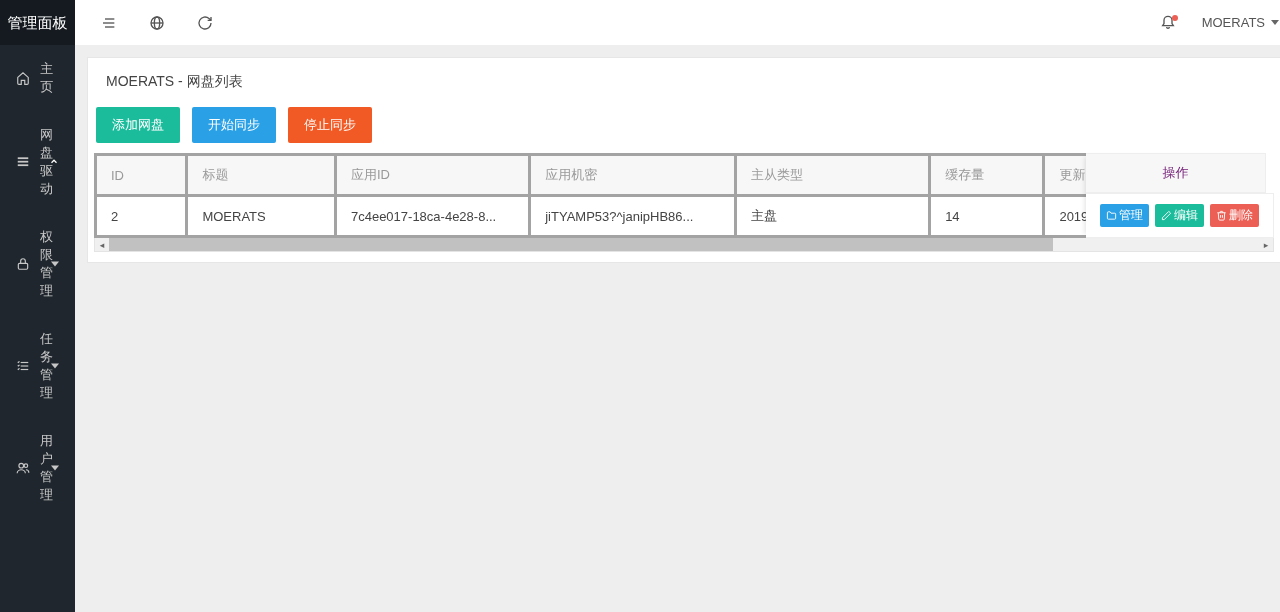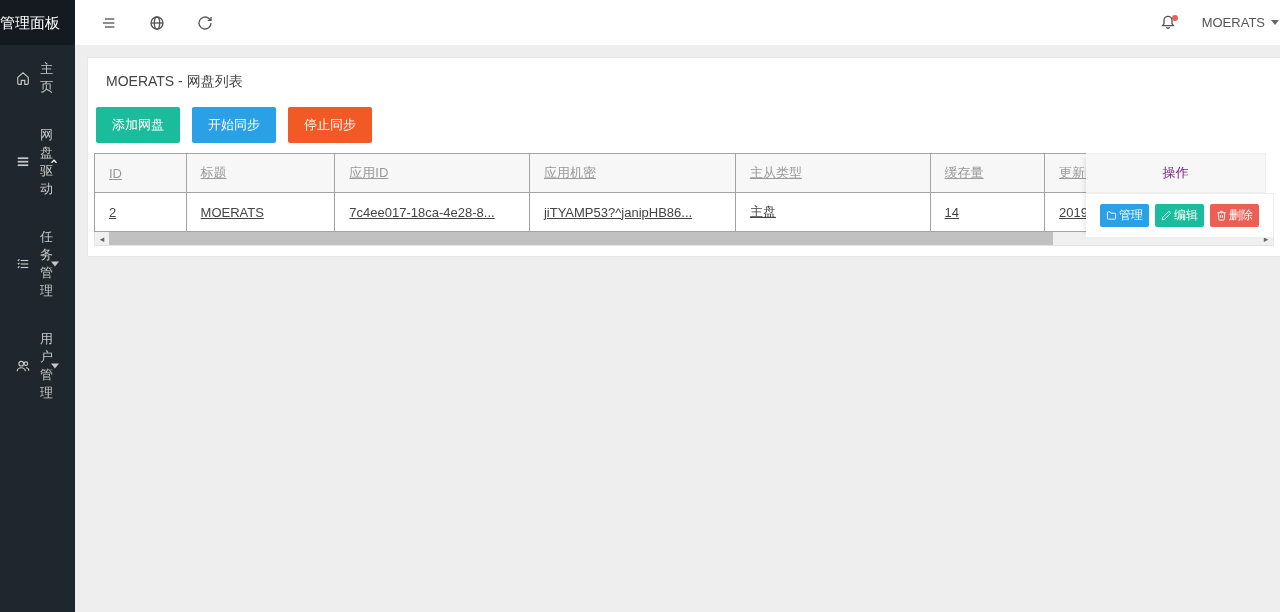--- a/index.html
+++ b/index.html
@@ -1,21 +1,21 @@
 <!DOCTYPE html>
 <html><head>
   <meta charset="utf-8">
   <style>
     * { margin:0; padding:0; box-sizing:border-box; }
     html,body { height:100%; font-family:"Helvetica Neue",Arial,"Microsoft YaHei",sans-serif; font-size:13px; color:#666; }
     body { display:flex; background:#eee; width:1280px; height:612px; overflow:hidden; }
 
     
     .sidebar { width:187px; background:#1f262d; color:#c8c8c8; display:flex; flex-direction:column; }
-    .brand { height:45px; text-align:left; line-height:45px; font-size:15px; background:#141a1f; color:#fff; }
+    .brand { height:45px; text-align:center; line-height:45px; font-size:15px; background:#141a1f; color:#fff; }
     .nav-item { display:flex; align-items:center; padding:15px 16px; color:#c7c7c7; font-size:13px; cursor:pointer; position:relative; }
     .nav-item .icon { width:20px; display:inline-flex; align-items:center; justify-content:center; margin-right:10px; }
     .nav-item .caret { position:absolute; right:16px; top:50%; transform:translateY(-50%); }
     .nav-sub { background:#141a1f; }
     .nav-sub .nav-item { padding:13px 16px 13px 40px; }
     .nav-sub .nav-item.active { background:#1abc9c; color:#fff; }
 
     
     .main { flex:1; display:flex; flex-direction:column; background:#eee; }
     .topbar { height:45px; background:#fff; display:flex; align-items:center; padding:0 22px; }
@@ -35,21 +35,21 @@
     .btn-row { padding:0 6px 10px 8px; display:flex; gap:12px; }
     .btn { border:none; color:#fff; font-size:13px; padding:9px 16px; border-radius:2px; cursor:pointer; }
     .btn-green { background:#1abc9c; }
     .btn-blue  { background:#2aa0e6; }
     .btn-orange{ background:#f15a24; }
 
     
     .table-wrap { position:relative; margin:0 6px; }
     .table-scroll { overflow-x:auto; }
     table { border-collapse:collapse; width:1180px; table-layout:fixed; }
-    th,td { text-align:left; padding:10px 14px; border:1px solid #a3a3a3; white-space:nowrap; overflow:hidden; text-overflow:ellipsis; font-size:13px; color:#444;text-decoration:underline; }
+    th,td { text-align:left; padding:10px 14px; border:3px solid #a3a3a3; white-space:nowrap; overflow:hidden; text-overflow:ellipsis; font-size:13px; color:#444; }
     th { background:#f7f7f7; color:#999; font-weight:normal; }
     .col-id{width:80px;} .col-title{width:130px;} .col-appid{width:170px;} .col-secret{width:180px;} .col-type{width:170px;} .col-cache{width:100px;} .col-time{width:200px;}
     .hscroll-track { height:14px; background:#f0f0f0; position:relative; border:1px solid #e4e4e4; border-top:none; }
     .hscroll-thumb { position:absolute; top:0; left:14px; right:220px; bottom:0; background:#c1c1c1; }
     .hscroll-arrow { position:absolute; top:0; bottom:0; width:14px; display:flex; align-items:center; justify-content:center; font-size:9px; color:#666; }
     .hscroll-left{left:0;} .hscroll-right{right:0;}
 
     
     .actcol { position:absolute; right:0; top:0; background:#fff; box-shadow:-5px 0 5px -4px rgba(0,0,0,.12);}
     .actcol .ah, .actcol .ad { border:1px solid #eee; border-left:none; padding:10px 14px; text-align:center; }
@@ -85,20 +85,32 @@
         </svg>
     </span>
     <span>网盘驱动</span>
     <span class="caret">
       <svg width="10" height="10" viewBox="0 0 24 24" fill="none" stroke="#fff" stroke-width="3">
           <polyline points="6 15 12 9 18 15"></polyline>
         </svg>
     </span>
   </div>
 
+  <div class="nav-item">
+    <span class="icon">
+      <svg width="14" height="14" viewBox="0 0 24 24" fill="none" stroke="currentColor" stroke-width="2">
+          <rect x="4" y="11" width="16" height="10" rx="2"></rect>
+          <path d="M8 11V7a4 4 0 0 1 8 0v4"></path>
+        </svg>
+    </span>
+    <span>权限管理</span>
+    <span class="caret">
+        <div class="caret-down" style="border-top-color:#c7c7c7"></div>
+      </span>
+  </div>
 
   <div class="nav-item">
     <span class="icon">
       <svg width="14" height="14" viewBox="0 0 24 24" fill="none" stroke="currentColor" stroke-width="2">
           <line x1="8" y1="6" x2="21" y2="6"></line>
           <line x1="8" y1="12" x2="21" y2="12"></line>
           <line x1="8" y1="18" x2="21" y2="18"></line>
           <polyline points="3 5 4 6 6 4"></polyline>
           <polyline points="3 11 4 12 6 10"></polyline>
           <polyline points="3 17 4 18 6 16"></polyline>

